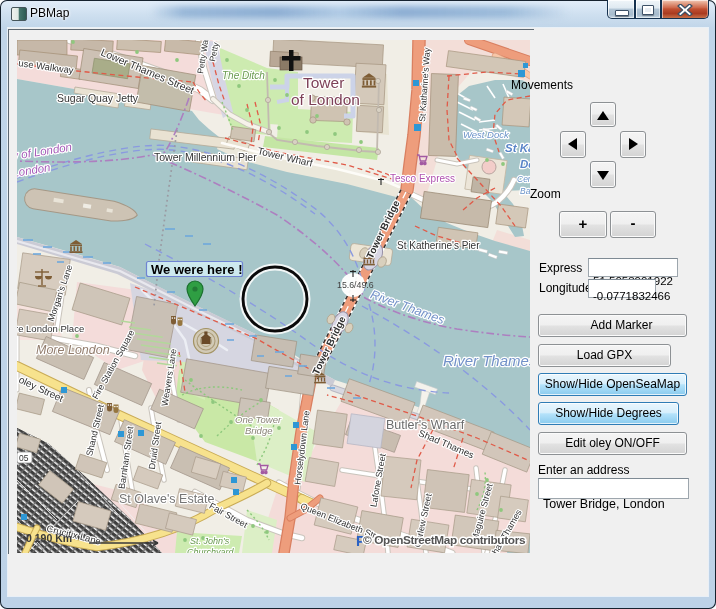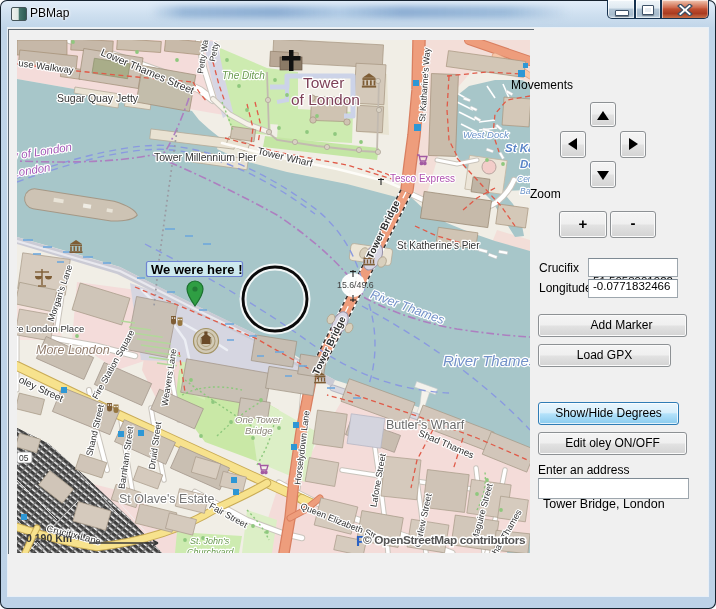--- a/index.html
+++ b/index.html
@@ -584,26 +584,27 @@
     <div class="tri" style="left:560px;top:110px;border-top:6px solid transparent;border-bottom:6px solid transparent;border-right:9px solid #000;"></div>
     <div class="btn" style="left:612px;top:103px;width:26px;height:27px;"></div>
     <div class="tri" style="left:621px;top:110px;border-top:6px solid transparent;border-bottom:6px solid transparent;border-left:9px solid #000;"></div>
     <div class="btn" style="left:582px;top:133px;width:26px;height:27px;"></div>
     <div class="tri" style="left:589px;top:143px;border-left:6px solid transparent;border-right:6px solid transparent;border-top:9px solid #000;"></div>
 
     <div class="lbl" style="left:522px;top:159px;">Zoom</div>
     <div class="btn" style="left:551px;top:183px;width:48px;height:27px;font-size:15px;font-weight:bold;line-height:24px;">+</div>
     <div class="btn" style="left:602px;top:183px;width:46px;height:27px;font-size:15px;font-weight:bold;line-height:22px;">-</div>
 
-    <div class="lbl" style="left:531px;top:233px;">Crucifix</div>
+    <div class="lbl" style="left:531px;top:233px;">Express</div>
     <div class="inp" style="left:580px;top:230px;width:90px;height:19px;font-size:11.5px;padding-top:16px;">51.5053901922</div>
     <div class="lbl" style="left:531px;top:253px;">Longitude</div>
-    <div class="inp" style="left:580px;top:251px;width:90px;height:19px;font-size:11.5px;padding-top:0;">-0.0771832466</div>
+    <div class="inp" style="left:580px;top:251px;width:68px;height:19px;font-size:11.5px;padding-top:10px;">-0.0771832466</div>
 
     <div class="btn" style="left:530px;top:286px;width:149px;height:23px;line-height:21px;padding-left:18px;">Add Marker</div>
     <div class="btn" style="left:530px;top:316px;width:133px;height:23px;line-height:21px;">Load GPX</div>
+    <div class="btn btnblue" style="left:530px;top:345px;width:149px;height:23px;line-height:21px;">Show/Hide OpenSeaMap</div>
     <div class="btn btnblue" style="left:530px;top:374px;width:141px;height:23px;line-height:21px;">Show/Hide Degrees</div>
     <div class="btn" style="left:530px;top:404px;width:149px;height:23px;line-height:21px;">Edit oley ON/OFF</div>
 
     <div class="lbl" style="left:530px;top:435px;">Enter an address</div>
     <div class="inp" style="left:530px;top:450px;width:151px;height:21px;font-size:12.5px;padding-top:18px;">Tower Bridge, London</div>
   </div>
 </div>
 
 </body></html>

